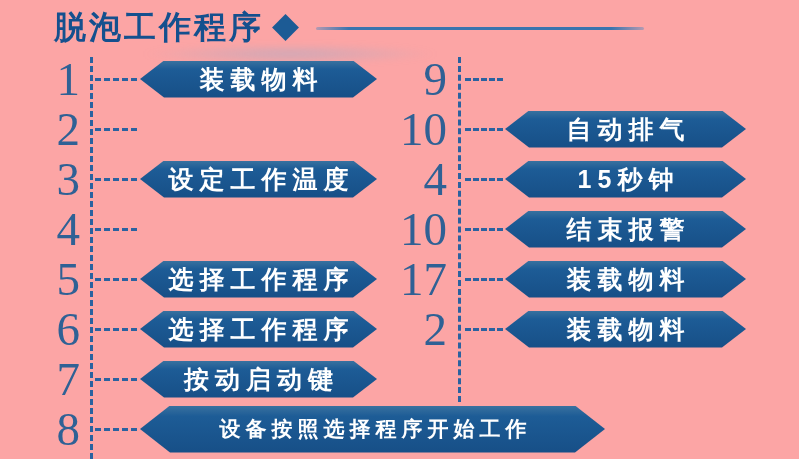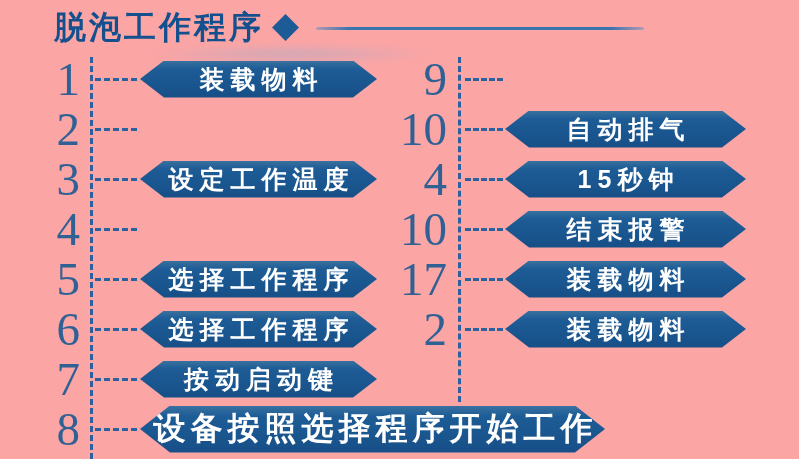--- a/index.html
+++ b/index.html
@@ -49,21 +49,21 @@
     background:linear-gradient(180deg, #39719f 0%, #1d5c96 22%, #174f87 100%);
     clip-path:polygon(0 50%, 24px 0, calc(100% - 24px) 0, 100% 50%, calc(100% - 24px) 100%, 24px 100%);
   }
   .pill span { transform:translateX(3px); } 
   .col.left  .pill { margin-left:3px; width:237px; }
   .col.right .pill { margin-left:2px; width:241px; }
   
   .row.full { position:absolute; left:0; top:348px; height:54px; }
   .row.full .conn { margin-left:15px; width:42px; }
   .row.full .pill {
-    margin-left:3px; width:465px; height:47px; font-size:32px; letter-spacing:5px;
+    margin-left:3px; width:465px; height:47px; font-size:21px; letter-spacing:5px;
     clip-path:polygon(0 50%, 30px 0, calc(100% - 30px) 0, 100% 50%, calc(100% - 30px) 100%, 30px 100%);
   }
 </style>
 </head>
 <body>
 
 <div class="canvas">
 
   <div class="title">脱泡工作程序</div>
   <div class="diamond"></div>

